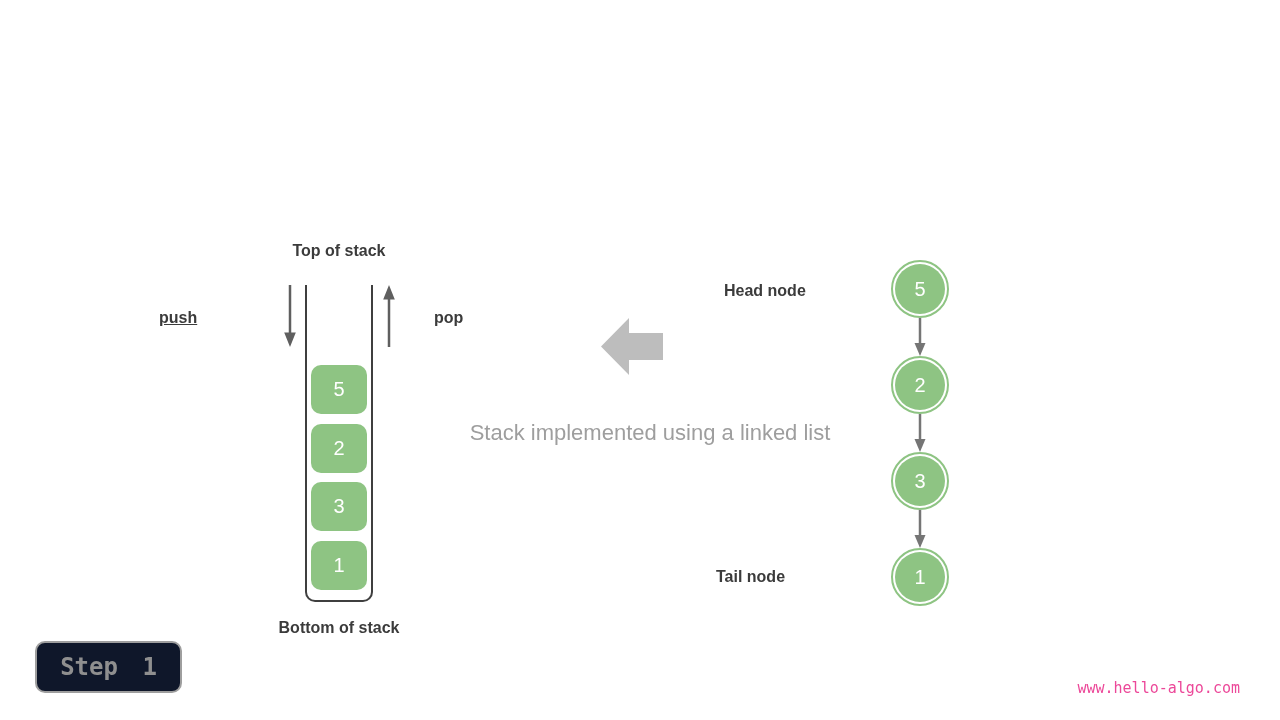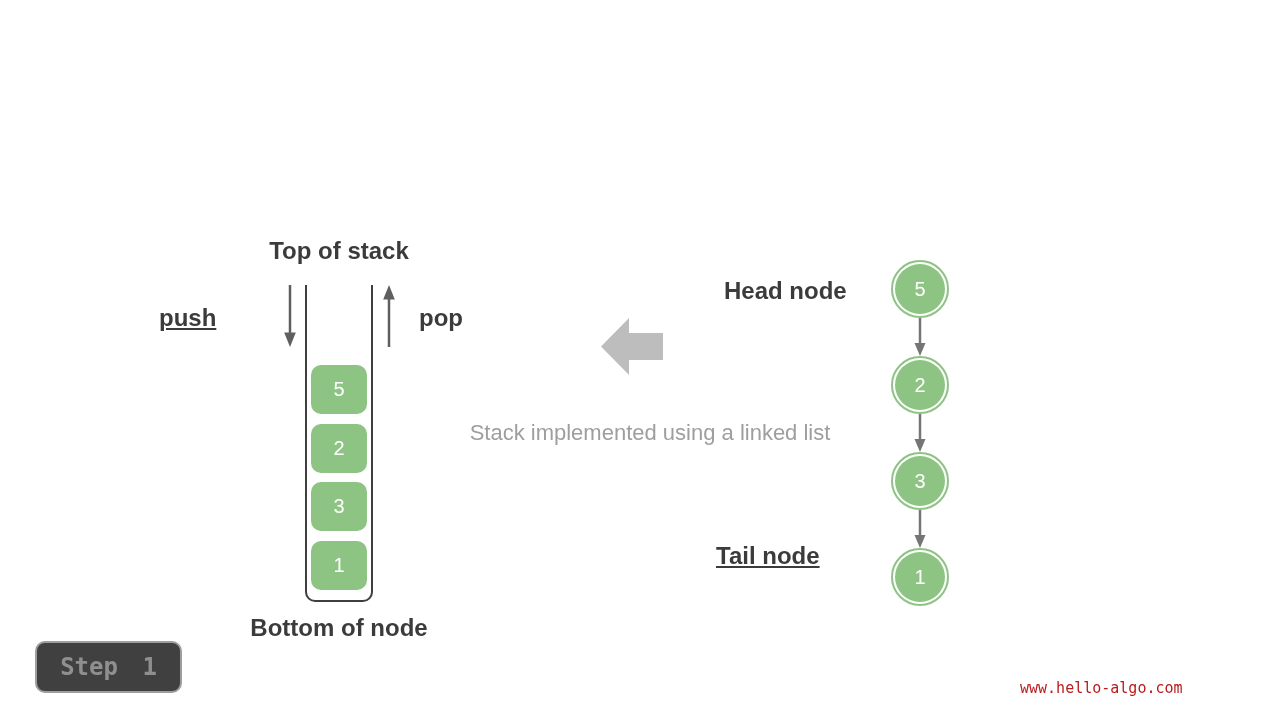--- a/index.html
+++ b/index.html
@@ -9,21 +9,21 @@
     width: 1280px;
     height: 720px;
     background: #ffffff;
     overflow: hidden;
     font-family: "Liberation Sans", sans-serif;
   }
   .abs { position: absolute; }
 
   
   .dlabel {
-    font-size: 24px;
+    font-size: 16px;
     font-weight: bold;
     color: #3b3b3b;
     line-height: 24px;
   }
   .center { text-align: center; }
   .right  { }
 
   
   .stack-container {
     left: 305px; top: 285px;
@@ -69,36 +69,37 @@
     display: flex; align-items: center; justify-content: center;
     color: #ffffff;
     font-size: 20px;
     font-weight: 500;
   }
 
   
   .step-badge {
     left: 35px; top: 641px;
     width: 147px; height: 52px;
-    background: #404040;
+    background: #0f172a;
     border: 2px solid #9e9e9e;
     border-radius: 10px;
     display: flex; align-items: center; justify-content: center;
     font-family: "DejaVu Sans Mono", monospace;
     font-size: 24px;
     font-weight: bold;
     color: #8f8f8f;
     word-spacing: 10px;
   }
 
   .watermark {
     left: 1020px; top: 679px; width: 220px;
+    text-align: right;
     font-family: "DejaVu Sans Mono", monospace;
     font-size: 15px;
-    color: #b91c1c;
+    color: #ec4899;
   }
 </style>
 </head>
 <body>
 
 <div id="canvas">
 
   <div class="abs dlabel center" style="left:239px; top:239px; width:200px;">Top of stack</div>
 
   <div class="abs stack-container"></div>
@@ -111,23 +112,23 @@
   <svg class="abs" style="left:283px; top:284px;" width="14" height="64" viewBox="0 0 14 64">
     <line x1="7" y1="1" x2="7" y2="50" stroke="#5f5f5f" stroke-width="2.5"></line>
     <polygon points="7,63 1.2,48.5 12.8,48.5" fill="#5f5f5f"></polygon>
   </svg>
   <div class="abs dlabel right" style="left:159px; top:306px; width:110px;text-decoration:underline;">push</div>
 
   <svg class="abs" style="left:382px; top:284px;" width="14" height="64" viewBox="0 0 14 64">
     <line x1="7" y1="63" x2="7" y2="14" stroke="#5f5f5f" stroke-width="2.5"></line>
     <polygon points="7,1 1.2,15.5 12.8,15.5" fill="#5f5f5f"></polygon>
   </svg>
-  <div class="abs dlabel" style="left:419px; top:306px; width:110px;">pop</div>
+  <div class="abs dlabel" style="left:434px; top:306px; width:110px;">pop</div>
 
-  <div class="abs dlabel center" style="left:239px; top:616px; width:200px;">Bottom of node</div>
+  <div class="abs dlabel center" style="left:239px; top:616px; width:200px;">Bottom of stack</div>
 
   <svg class="abs" style="left:601px; top:318px;" width="62" height="57" viewBox="0 0 62 57">
     <polygon points="0,28.5 28,0 28,15 62,15 62,42 28,42 28,57" fill="#bdbdbd"></polygon>
   </svg>
 
   <div class="abs caption">Stack implemented using a linked list</div>
 
   <div class="abs dlabel right" style="left:724px; top:279px; width:150px;">Head node</div>
 
   <div class="abs ll-node" style="top:260px;">
@@ -149,19 +150,19 @@
   </svg>
   <svg class="abs" style="left:913px; top:414px;" width="14" height="38" viewBox="0 0 14 38">
     <line x1="7" y1="0" x2="7" y2="26" stroke="#757575" stroke-width="2.5"></line>
     <polygon points="7,38 1.5,25 12.5,25" fill="#757575"></polygon>
   </svg>
   <svg class="abs" style="left:913px; top:510px;" width="14" height="38" viewBox="0 0 14 38">
     <line x1="7" y1="0" x2="7" y2="26" stroke="#757575" stroke-width="2.5"></line>
     <polygon points="7,38 1.5,25 12.5,25" fill="#757575"></polygon>
   </svg>
 
-  <div class="abs dlabel right" style="left:716px; top:544px; width:150px;text-decoration:underline;">Tail node</div>
+  <div class="abs dlabel right" style="left:716px; top:565px; width:150px;">Tail node</div>
 
   <div class="abs step-badge">Step 1</div>
 
   <div class="abs watermark">www.hello-algo.com</div>
 
 </div>
 
 </body></html>

